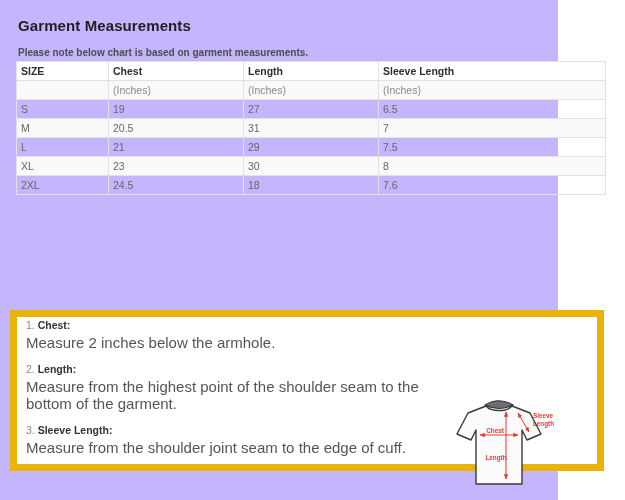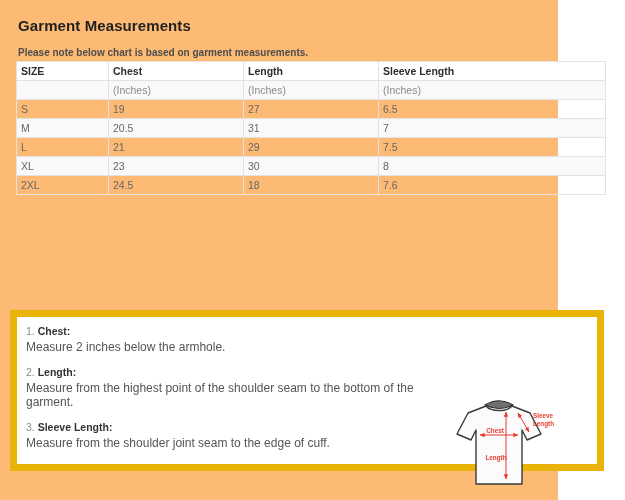--- a/index.html
+++ b/index.html
@@ -1,18 +1,18 @@
 <!DOCTYPE html>
 <html><head>
 <meta charset="utf-8">
 <style>
   * { margin:0; padding:0; box-sizing:border-box; }
   html,body { width:625px; height:500px; background:#ffffff;
     font-family:"Liberation Sans", sans-serif; color:#333; overflow:hidden; }
-  .stage { position:relative; width:558px; height:500px; background:#fdba74; }
+  .stage { position:relative; width:558px; height:500px; background:#c4b5fd; }
 
   .page-title { position:absolute; left:18px; top:17px;
     font-size:15px; font-weight:bold; color:#1f1f1f; letter-spacing:.1px; }
   .note { position:absolute; left:18px; top:47px; font-size:10px; color:#4d4d4d;font-weight:bold; }
 
   .size-table { position:absolute; left:16px; top:61px; width:589px;
     border-collapse:collapse; table-layout:fixed; font-size:10.5px; color:#666; }
   .size-table th, .size-table td { border:1px solid #e2e2e2; padding:3px 4px;
     line-height:12px; text-align:left; font-weight:normal; height:19px;
     white-space:nowrap; overflow:hidden; }
@@ -26,21 +26,21 @@
   .howto-box { position:absolute; left:10px; top:310px; width:594px; height:161px;
     border:7px solid #eab308; display:flex; background:#fff;align-items:center; }
   .steps-panel { flex:1 1 auto; padding:6px 10px 0 9px; }
   .diagram-panel { width:149px; flex:0 0 149px; border-left:1px solid #e0e0e0;
     position:relative; }
 
   .step { margin-bottom:12px; }
   .step-head { font-size:10.5px; margin-bottom:3px; }
   .step-num { color:#8a8a8a; }
   .step-label { color:#333; font-weight:bold; }
-  .step-desc { font-size:12px; color:#555; }
+  .step-desc { font-size:15px; color:#555; }
 
   .tshirt-svg { position:absolute; left:0; top:2px; }
   .shirt-outline { fill:#fbfbfb; stroke:#3a3a3a; stroke-width:1.4;
     stroke-linejoin:round; }
   .collar { fill:#6f6f6f; stroke:#2f2f2f; stroke-width:1.1; }
   .red-line { stroke:#e8392f; stroke-width:1; fill:none; }
   .red-label { fill:#e8392f; font-size:6.3px; font-weight:bold;
     font-family:"Liberation Sans", sans-serif; }
 </style>
 </head>

